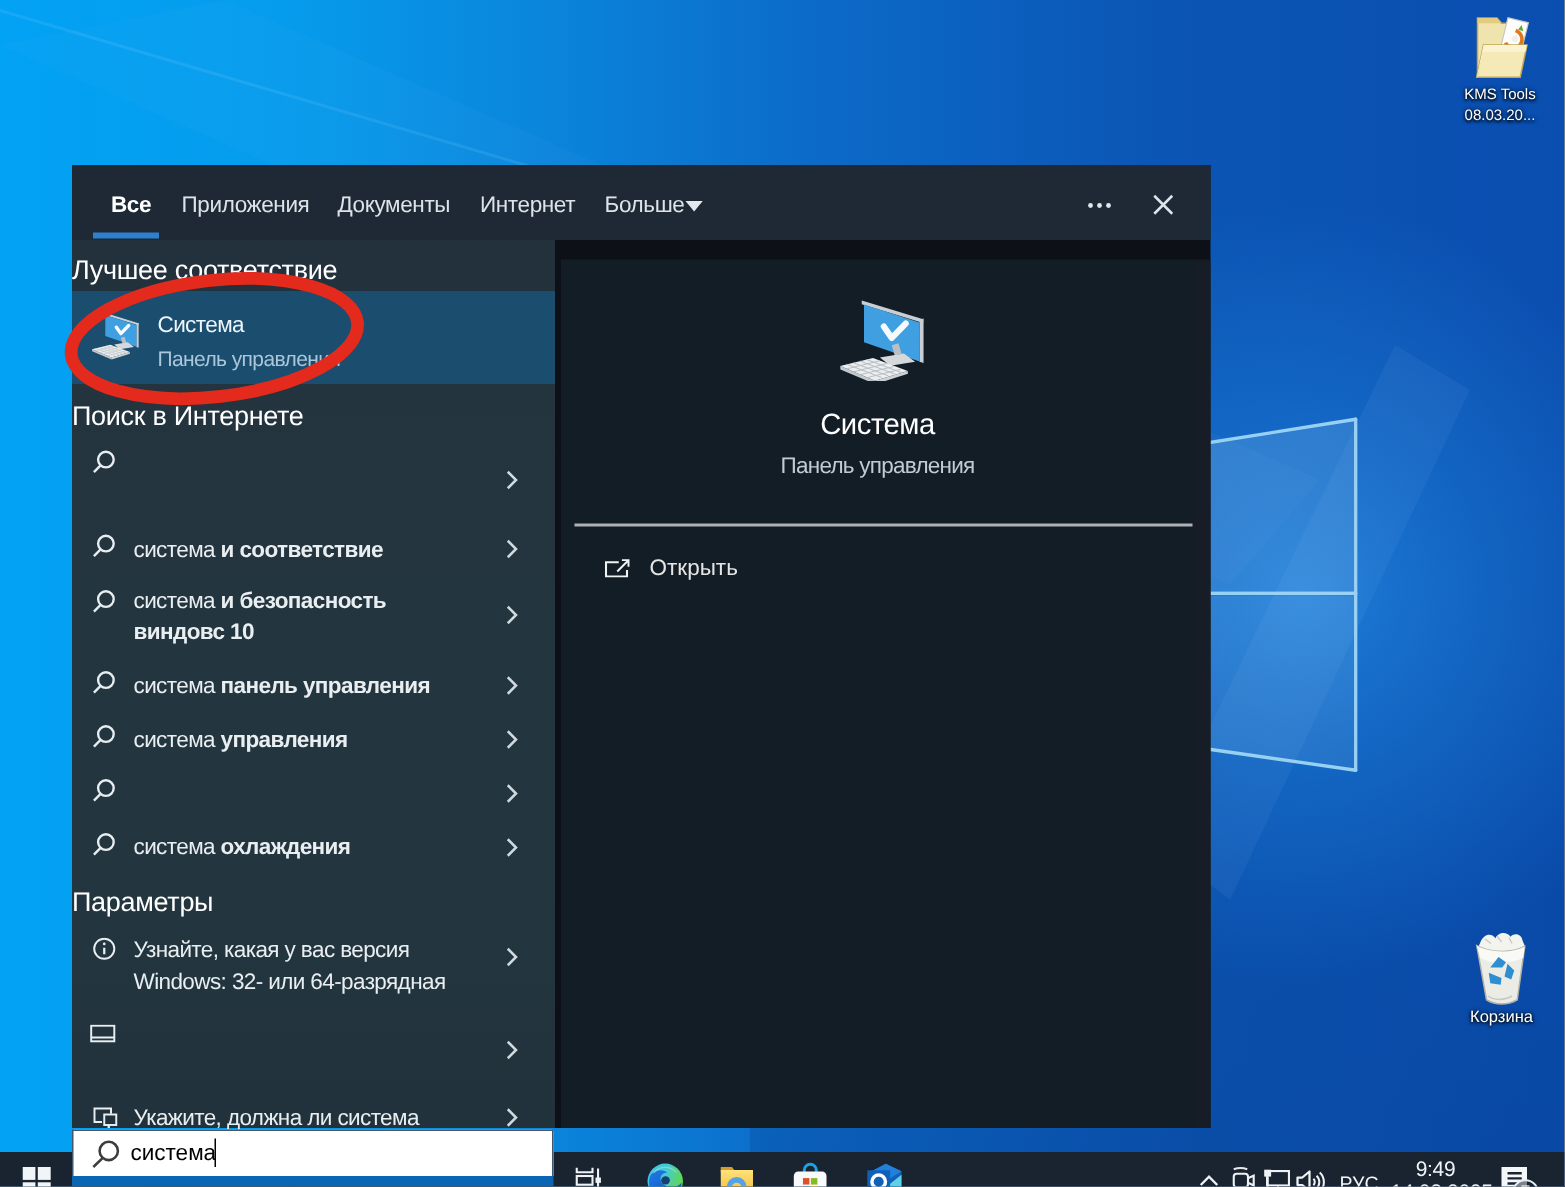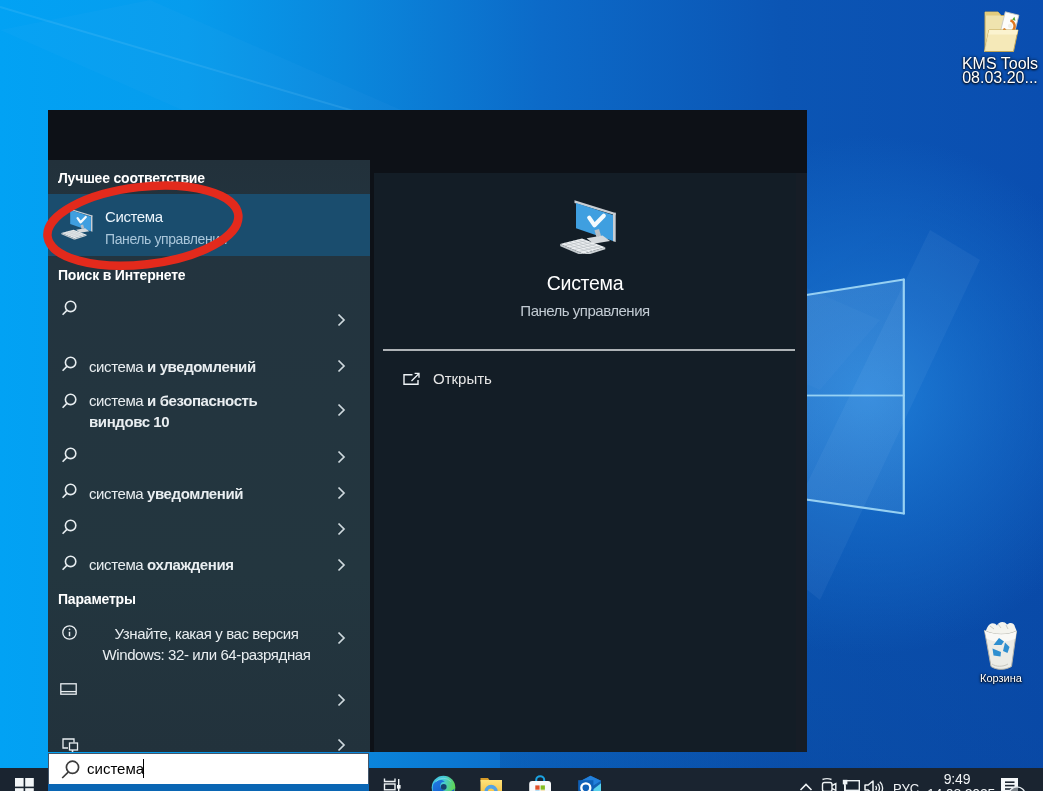--- a/index.html
+++ b/index.html
@@ -8,21 +8,21 @@
   .abs{position:absolute;}
   #wall{left:0;top:0;}
   
   #panel{left:48px;top:110px;width:759px;height:642px;background:#0d1117;}
   #phead{left:0;top:0;width:759px;height:50px;background:#1e2935;}
   .tab{position:absolute;top:18px;font-size:15px;letter-spacing:-0.25px;color:#dde3e8;white-space:nowrap;}
   #leftcol{left:0;top:50px;width:322px;height:592px;
      background:linear-gradient(180deg,#22313b 0%,#23343f 15%,#23363f 70%,#22323c 100%);}
   #rcontent{left:326px;top:63px;width:422px;height:579px;background:#131d26;}
   #rgutter{left:748px;top:63px;width:11px;height:579px;background:#161d26;}
-  .sechead{position:absolute;left:10px;font-size:14px;letter-spacing:-0.2px;font-weight:bold;color:#fff;white-space:nowrap;}
+  .sechead{position:absolute;left:0;font-size:18px;letter-spacing:-0.2px;font-weight:normal;color:#fff;white-space:nowrap;}
   .rowtxt{position:absolute;left:41px;font-size:15px;letter-spacing:-0.4px;color:#e9eef1;line-height:21px;white-space:nowrap;}
   .wrap2{white-space:normal;width:235px;}
   .dim{color:#93a5af;}
   .icn{width:17px;height:17px;}
   .chv{left:289px;width:9px;height:14px;}
 </style>
 </head>
 <body>
 <svg width="0" height="0" style="position:absolute;">
   <defs>
@@ -88,21 +88,21 @@
     <path d="M778,299.5 L903.8,279.5"></path>
     <path d="M903.8,279.5 L903.8,513.5"></path>
     <path d="M778,395.5 L903.8,395.5"></path>
     <path d="M778,495.5 L903.8,513.5"></path>
   </g>
   <line x1="0" y1="7" x2="520" y2="160" stroke="#7fd0fa" stroke-width="2" opacity="0.16"></line>
   <polygon points="0,30 150,0 880,320 820,390" fill="#8fd4fa" opacity="0.04"></polygon>
   <polygon points="930,230 980,260 820,600 770,560" fill="#bfe4fa" opacity="0.06"></polygon>
 </svg>
 
-<div id="kms" class="abs" style="left:960px;top:8px;width:80px;text-align:center;color:#fff;font-size:16px;text-shadow:0 1px 2px #000,0 0 3px #000;">
+<div id="kms" class="abs" style="left:960px;top:8px;width:80px;text-align:center;color:#fff;font-size:10px;text-shadow:0 1px 2px #000,0 0 3px #000;">
   <svg width="44" height="48" viewBox="0 0 44 48" style="margin:0 auto;display:block;">
     <path d="M7,4 h13 l3,3.5 h12 v36 h-28 z" fill="#efe3ae" stroke="#c2a656" stroke-width="1"></path>
     <path d="M7,4 h13 l3,3.5 h-16 z" fill="#e3cc7d"></path>
     <g transform="rotate(14 30 22)">
       <rect x="23" y="5" width="14" height="31" fill="#fdfdfb" stroke="#c8c8c0" stroke-width="0.8"></rect>
       <path d="M30,12 c4.5,0.5 7,5 5,9 c-1.8,3.4 -7,3.8 -9.5,0.5" fill="none" stroke="#e07820" stroke-width="2.4"></path>
       <path d="M31.5,11 l1.5,-3.5 l2,3.8 z" fill="#55aa33"></path>
       <circle cx="31" cy="17.5" r="2.2" fill="#f0f0ea"></circle>
     </g>
     <path d="M6.5,43.5 l4.5,-21.5 h29 l-4.5,21.5 z" fill="#f5e9b8" stroke="#c2a656" stroke-width="1"></path>
@@ -121,37 +121,58 @@
       <path d="M13.5,26 l5.5,-7 5,3.5 -2.5,3.5 z"></path>
       <path d="M25,23.5 l4.5,4.5 -2,6 -4.5,-2 z"></path>
       <path d="M12.5,29.5 l1,7 7,1 0.5,-4.5 z"></path>
     </g>
     <path d="M28,45 c-5,3 -12,3 -16,0" stroke="#c8c8c0" stroke-width="1" fill="none"></path>
   </svg>
   <div style="margin-top:1px;">Корзина</div>
 </div>
 
 <div id="panel" class="abs">
+  <div id="phead" class="abs">
+    <span class="tab" style="left:26px;font-weight:bold;color:#fff;">Все</span>
+    <span class="tab" style="left:73px;">Приложения</span>
+    <span class="tab" style="left:177px;">Документы</span>
+    <span class="tab" style="left:272px;">Интернет</span>
+    <span class="tab" style="left:355px;">Больше</span>
+    <svg class="abs" style="left:408px;top:22px;" width="14" height="10">
+        <polygon points="1,2 12.5,2 6.75,9" fill="#e4e9ee"></polygon>
+      </svg>
+    <div class="abs" style="left:14px;top:45px;width:44px;height:4px;background:#2d7fd0;"></div>
+    <svg class="abs" style="left:676px;top:24px;" width="18" height="6">
+      <circle cx="3" cy="3" r="1.6" fill="#dfe6ec"></circle>
+        <circle cx="9" cy="3" r="1.6" fill="#dfe6ec"></circle>
+        <circle cx="15" cy="3" r="1.6" fill="#dfe6ec"></circle>
+    </svg>
+    <svg class="abs" style="left:720px;top:19px;" width="15" height="15">
+      <path d="M1.5 1.5 L13.5 13.5 M13.5 1.5 L1.5 13.5" stroke="#dce4ec" stroke-width="1.7"></path>
+    </svg>
+  </div>
 
   <div id="leftcol" class="abs">
     <div class="sechead" style="top:10px;">Лучшее соответствие</div>
     <div class="abs" style="left:0;top:34px;width:322px;height:62px;background:#1a4d6e;"></div>
     <svg class="abs" style="left:11px;top:46px;overflow:visible;" width="36" height="34">
         <use href="#pcicon" transform="scale(0.56)"></use>
       </svg>
     <div class="rowtxt" style="left:57px;top:46px;color:#ecf5fc;">Система</div>
     <div class="rowtxt" style="left:57px;top:69px;font-size:14px;color:#a9c6da;">Панель управления</div>
     <div class="sechead" style="top:107px;">Поиск в Интернете</div>
 
-    <div class="rowtxt" style="top:195.5px;">система <b>и уведомлений</b></div>
+    <div class="rowtxt" style="top:195.5px;">система <b>и соответствие</b></div>
     <div class="rowtxt wrap2" style="top:230px;">система <b>и безопасность виндовс&nbsp;10</b></div>
-    <div class="rowtxt" style="top:322.5px;">система <b>уведомлений</b></div>
+    <div class="rowtxt" style="top:286.5px;">система <b>панель управления</b></div>
+    <div class="rowtxt" style="top:322.5px;">система <b>управления</b></div>
     <div class="rowtxt" style="top:394px;">система <b>охлаждения</b></div>
     <div class="sechead" style="top:431px;">Параметры</div>
-    <div class="rowtxt wrap2" style="top:462.5px;text-align:center;">Узнайте, какая у вас версия Windows: 32- или 64-разрядная</div>
+    <div class="rowtxt wrap2" style="top:462.5px;">Узнайте, какая у вас версия Windows: 32- или 64-разрядная</div>
+    <div class="rowtxt wrap2" style="top:574.5px;">Укажите, должна ли система</div>
 
     <svg class="abs icn" style="left:13px;top:140px;">
         <use href="#mag"></use>
       </svg>
     <svg class="abs icn" style="left:13px;top:196px;">
         <use href="#mag"></use>
       </svg>
     <svg class="abs icn" style="left:13px;top:233px;">
         <use href="#mag"></use>
       </svg>

